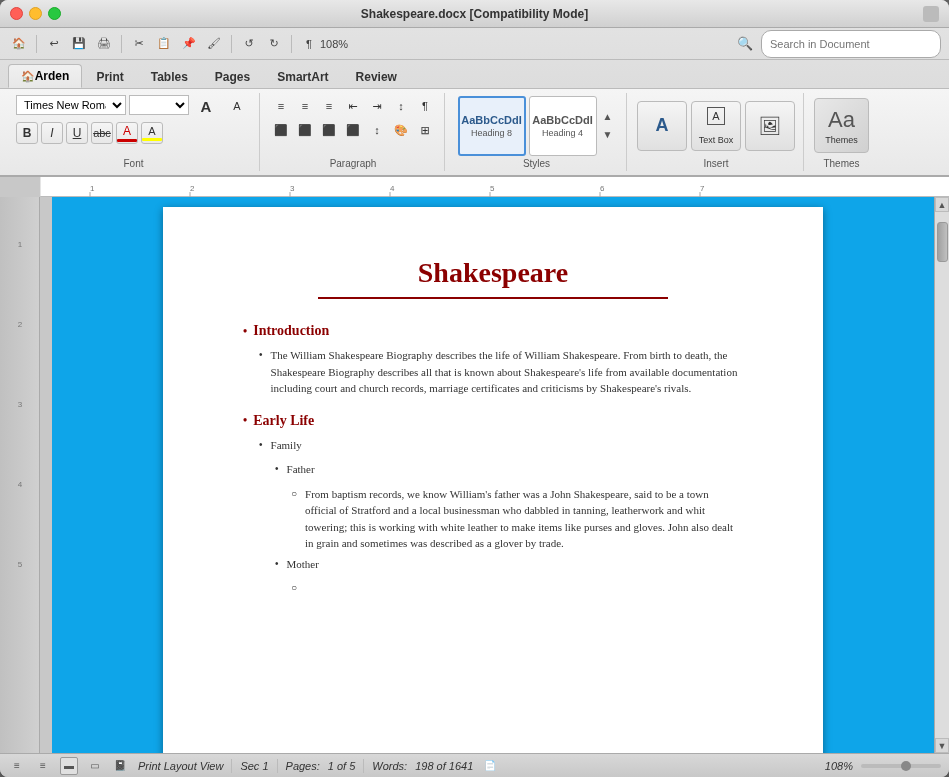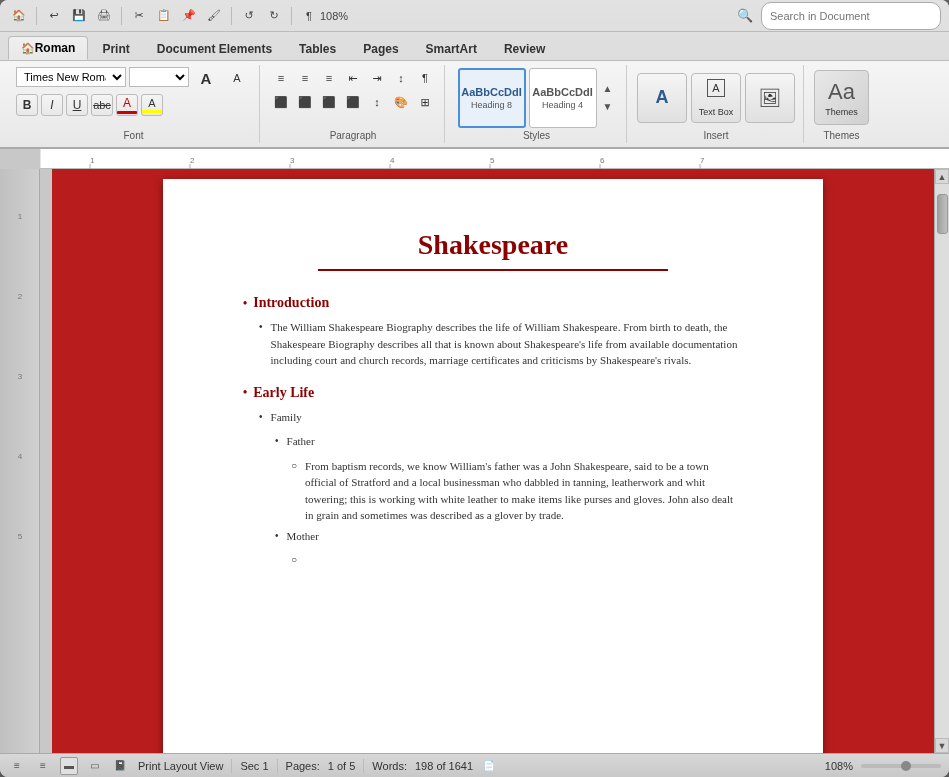--- a/index.html
+++ b/index.html
@@ -360,21 +360,21 @@
       border-right: 1px solid #aaa;
       display: flex;
       flex-direction: column;
       align-items: center;
       position: relative;
     }
 
     
     .doc-area {
       flex: 1;
-      background: #b91c1c;
+      background: #0ea5e9;
       overflow-y: auto;
       overflow-x: hidden;
       display: flex;
       justify-content: center;
       padding: 10px 0;
       margin-left: 12px;
     }
 
     
     .page {
@@ -515,20 +515,21 @@
       font-size: 10px;
       color: #555;
     }
     .status-icon.active {
       border-color: #999;
       background: #e0e0e0;
     }
     .status-text {
       font-size: 11px;
       color: #333;
+      font-style: italic;
     }
     .status-separator {
       width: 1px;
       height: 14px;
       background: #bbb;
     }
     .status-right {
       margin-left: auto;
       display: flex;
       align-items: center;
@@ -568,20 +569,29 @@
       height: 3px;
       border-radius: 1px;
       margin-top: 1px;
     }
   </style>
 </head>
 <body>
 
 <div class="window">
 
+  <div class="title-bar">
+    <div class="traffic-lights">
+      <div class="traffic-light tl-close"></div>
+      <div class="traffic-light tl-minimize"></div>
+      <div class="traffic-light tl-maximize"></div>
+    </div>
+    <span class="title-text">Shakespeare.docx [Compatibility Mode]</span>
+    <div class="title-bar-right"></div>
+  </div>
 
   <div class="toolbar-area">
 
     <div class="quick-toolbar">
       <div class="qt-btn">🏠</div>
       <div class="qt-separator"></div>
       <div class="qt-btn">↩</div>
       <div class="qt-btn">💾</div>
       <div class="qt-btn">🖨</div>
       <div class="qt-separator"></div>
@@ -598,27 +608,24 @@
 
       <div class="search-bar">
         <div class="search-icon-wrap">🔍</div>
         <input class="search-input" type="text" placeholder="Search in Document" style="">
       </div>
     </div>
 
     <div class="ribbon-tabs">
       <div class="ribbon-tab active">
         <span class="home-icon">🏠</span>
-        <span>Roman</span>
+        <span>Arden</span>
       </div>
       <div class="ribbon-tab">
         <span>Print</span>
-      </div>
-      <div class="ribbon-tab">
-        <span>Document Elements</span>
       </div>
       <div class="ribbon-tab">
         <span>Tables</span>
       </div>
       <div class="ribbon-tab">
         <span>Pages</span>
       </div>
       <div class="ribbon-tab">
         <span>SmartArt</span>
       </div>

